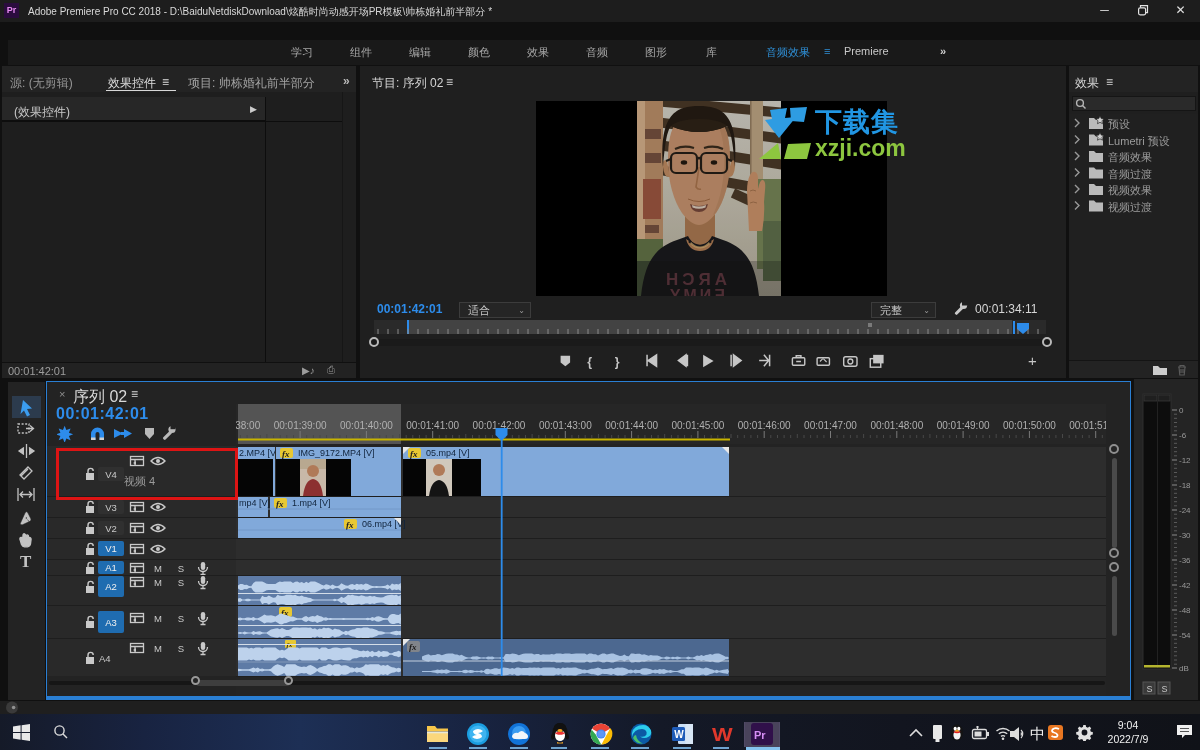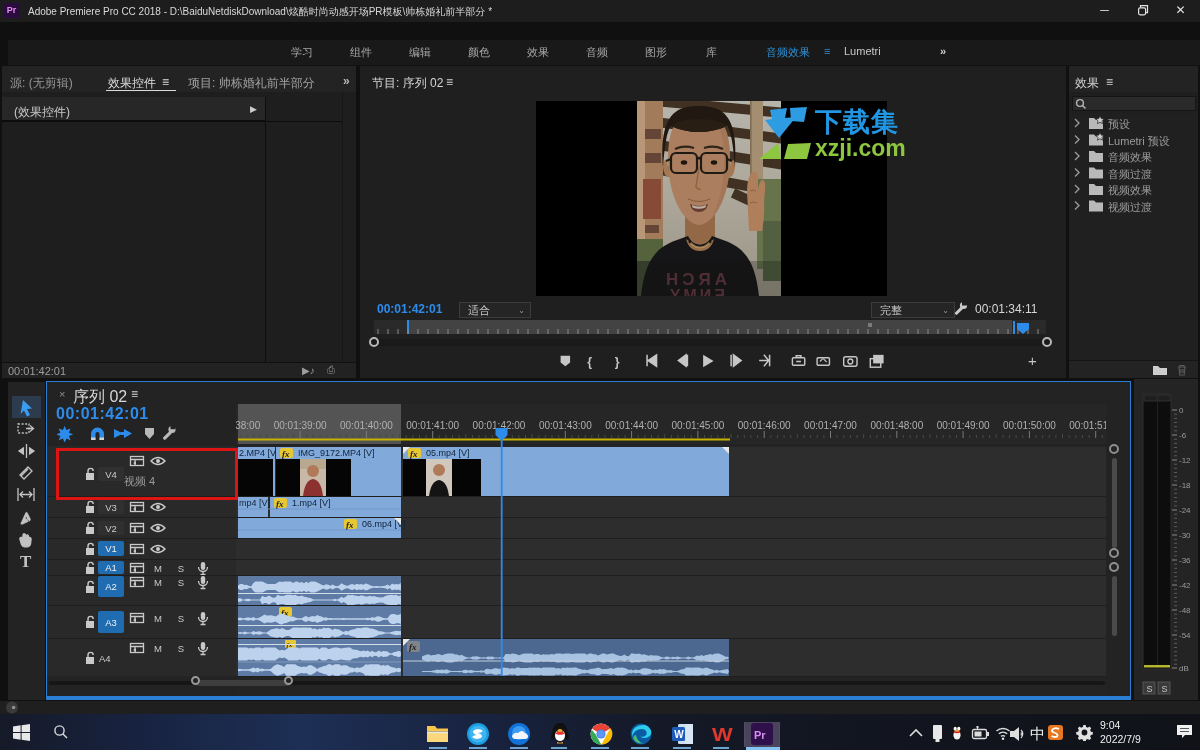--- a/index.html
+++ b/index.html
@@ -53,21 +53,21 @@
     <span style="left:283px;">学习</span>
       <span style="left:342px;">组件</span>
       <span style="left:401px;">编辑</span>
       <span style="left:460px;">颜色</span>
       <span style="left:519px;">效果</span>
       <span style="left:578px;">音频</span>
       <span style="left:637px;">图形</span>
       <span style="left:698px;">库</span>
       <span style="left:758px;color:#2f8fd6;">音频效果</span>
       <span style="left:816px;color:#2f8fd6;">≡</span>
-      <span style="left:836px;color:#c8c8c8;">Lumetri</span>
+      <span style="left:836px;color:#c8c8c8;">Premiere</span>
       <span style="left:932px;color:#d0d0d0;font-weight:bold;">»</span>
   </div>
 
   <div class="abs" id="lpanel">
 
     <div class="abs" style="left:0;top:0;width:354px;height:26px;background:#232323;"></div>
     <span class="tabtxt" style="left:8px;top:9px;color:#969696;">源: (无剪辑)</span>
     <span class="tabtxt" style="left:106px;top:9px;color:#dedede;">效果控件</span>
     <span class="tabtxt" style="left:160px;top:9px;color:#dedede;">≡</span>
     <div class="abs" style="left:104px;top:24px;width:70px;height:1px;background:#d8d8d8;"></div>
@@ -183,21 +183,21 @@
           <path d="M2 53 L21 37 L24 53 Z"></path>
           <path d="M31 38 L54 37 L50 53 L27 53 Z"></path>
         </g>
         <text x="58" y="25" font-size="27" font-weight="bold" fill="#2196e3" font-family="Liberation Sans" letter-spacing="1">下载集</text>
         <text x="58" y="50" font-size="23" font-weight="bold" fill="#8dc63f" font-family="Liberation Sans">xzji.com</text>
       </svg>
     </div>
 
     <span class="abs" style="left:17px;top:236px;font-size:12px;font-weight:bold;color:#2d8ceb;">00:01:42:01</span>
     <div class="abs" style="left:99px;top:236px;width:72px;height:16px;background:#252525;border:1px solid #3c3c3c;color:#c9c9c9;font-size:11px;line-height:14px;padding-left:8px;">适合 <span style="position:absolute;right:5px;top:1px;font-size:8px;color:#9a9a9a;">⌄</span></div>
-    <div class="abs" style="left:511px;top:236px;width:84px;height:16px;background:#252525;border:1px solid #3c3c3c;color:#c9c9c9;font-size:11px;line-height:14px;padding-left:8px;">完整 <span style="position:absolute;right:5px;top:1px;font-size:8px;color:#9a9a9a;">⌄</span></div>
+    <div class="abs" style="left:511px;top:236px;width:65px;height:16px;background:#252525;border:1px solid #3c3c3c;color:#c9c9c9;font-size:11px;line-height:14px;padding-left:8px;">完整 <span style="position:absolute;right:5px;top:1px;font-size:8px;color:#9a9a9a;">⌄</span></div>
     <svg class="abs" style="left:592px;top:234px;" width="17" height="17" viewBox="0 0 17 17">
         <circle cx="11.5" cy="5.5" r="3.6" fill="#c9c9c9"></circle>
         <rect x="10" y="1" width="5" height="4.5" fill="#1f1f1f"></rect>
         <rect x="2" y="9.2" width="10" height="3" rx="1" transform="rotate(-45 7 10.7)" fill="#c9c9c9"></rect>
       </svg>
     <span class="abs" style="left:615px;top:236px;font-size:12px;color:#d6d6d6;">00:01:34:11</span>
 
     <div class="abs" style="left:14px;top:254px;width:672px;height:14px;background:#2a2a2a;"></div>
     <div class="abs" style="left:49px;top:254px;width:603px;height:14px;background:#434343;"></div>
     <div class="abs" style="left:47px;top:254px;width:2px;height:14px;background:#2d8ceb;"></div>
@@ -1041,21 +1041,21 @@
         <path d="M11 4 q-4 -2 -6.5 0.5 q-1.5 2 1.5 3 q3 0.8 3.5 2.5 q0.3 2 -2.5 2 q-2 0 -3.5 -1" stroke="#fff" stroke-width="1.8" fill="none"></path>
       </g>
     </svg>
 
     <svg class="abs" style="left:1076px;top:10px;" width="17" height="17" viewBox="0 0 17 17">
       <g fill="#e0e0e0">
         <path d="M7.3 1 l2.4 0 0.4 2 a5.8 5.8 0 0 1 1.7 0.7 l1.7 -1.1 1.7 1.7 -1.1 1.7 a5.8 5.8 0 0 1 0.7 1.7 l2 0.4 0 2.4 -2 0.4 a5.8 5.8 0 0 1 -0.7 1.7 l1.1 1.7 -1.7 1.7 -1.7 -1.1 a5.8 5.8 0 0 1 -1.7 0.7 l-0.4 2 -2.4 0 -0.4 -2 a5.8 5.8 0 0 1 -1.7 -0.7 l-1.7 1.1 -1.7 -1.7 1.1 -1.7 a5.8 5.8 0 0 1 -0.7 -1.7 l-2 -0.4 0 -2.4 2 -0.4 a5.8 5.8 0 0 1 0.7 -1.7 l-1.1 -1.7 1.7 -1.7 1.7 1.1 a5.8 5.8 0 0 1 1.7 -0.7 z M8.5 5.6 a2.9 2.9 0 1 0 0 5.8 a2.9 2.9 0 1 0 0 -5.8 z"></path>
       </g>
     </svg>
 
-    <div class="abs" style="left:1100px;top:4px;width:56px;height:30px;color:#f0f0f0;font-size:10.5px;text-align:left;line-height:14px;">9:04<br>2022/7/9</div>
+    <div class="abs" style="left:1100px;top:4px;width:56px;height:30px;color:#f0f0f0;font-size:10.5px;text-align:center;line-height:14px;">9:04<br>2022/7/9</div>
 
     <svg class="abs" style="left:1176px;top:10px;" width="18" height="16" viewBox="0 0 18 16">
       <path d="M1 1 l15 0 0 10 -7 0 -3 3 0 -3 -5 0 z" fill="#f0f0f0"></path>
       <g stroke="#555" stroke-width="1">
           <line x1="4" y1="4.5" x2="13" y2="4.5"></line>
           <line x1="4" y1="7.5" x2="13" y2="7.5"></line>
         </g>
     </svg>
   </div>
 </div>

